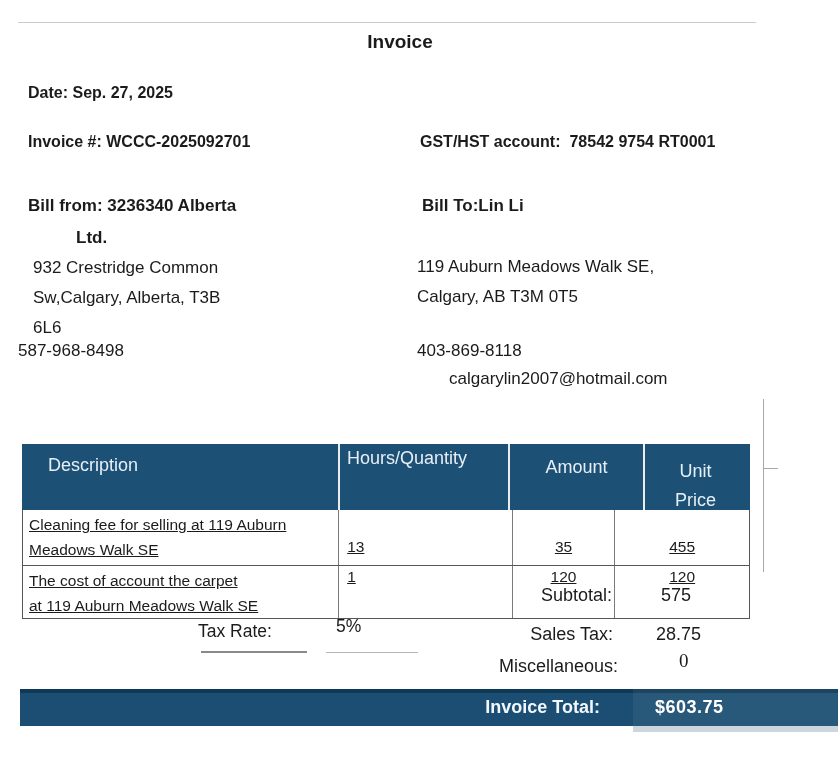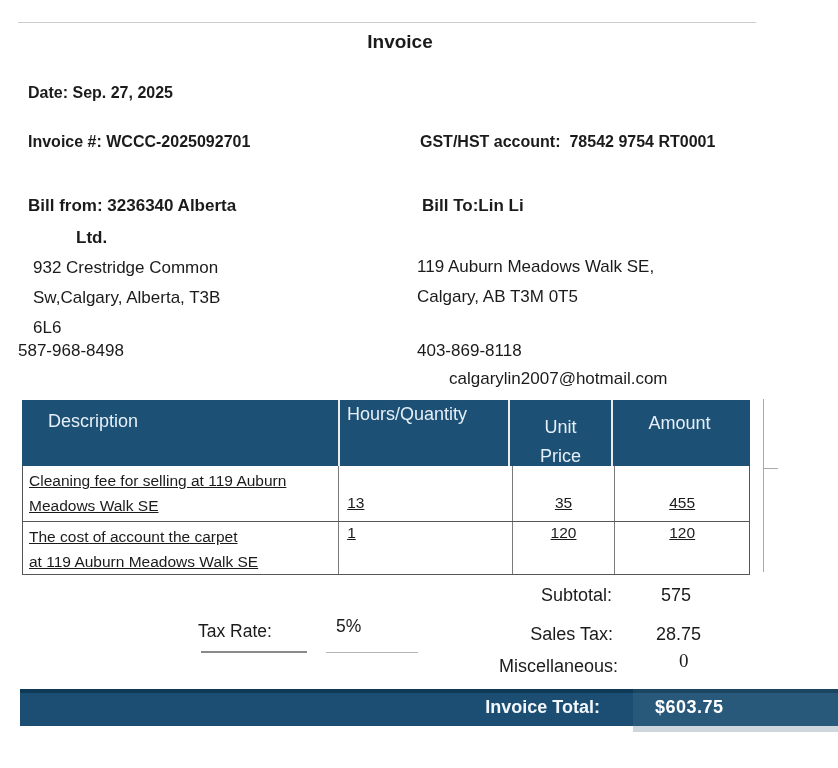--- a/index.html
+++ b/index.html
@@ -33,21 +33,21 @@
   .from-addr3 { left:33px; top:318px; }
   .from-phone { left:18px; top:341px; }
   .to-phone { left:417px; top:341px; }
   .from-email { left:18px; top:370px; }
   .to-email { left:417px; top:369px;margin-left:32px; }
 
   
   .tbl { left:22px; top:400px; width:728px; }
   .tbl * { box-sizing:border-box; }
   .tbl-head {
-    display:flex; height:66px; background:#1d5075; color:#e6eff7; font-size:18px;
+    display:flex; height:66px; background:#1d5075; color:#e6eff7; font-size:18px;margin-top:44px;
   }
   .hc { height:100%; }
   .hc-desc { width:316px; padding:11px 0 0 26px; }
   .hc-qty  { width:170px; padding:4px 0 0 7px; border-left:2px solid #ececec; }
   .hc-unit { width:103px; text-align:center; padding-top:13px; border-left:2px solid #ececec; line-height:29px; }
   .hc-amt  { width:135px; text-align:center; padding-top:13px; border-left:2px solid #ececec; }
 
   .tbl-body { border:1px solid #565656; border-top:none; }
   .trow { display:flex; font-size:15.5px;text-decoration:underline; }
   .trow-1 { height:55px; }
@@ -115,25 +115,25 @@
   <div class="abs to-heading b t17">Bill To:Lin Li</div>
   <div class="abs to-addr1 t17">119 Auburn Meadows Walk SE,</div>
   <div class="abs to-addr2 t17">Calgary, AB T3M 0T5</div>
   <div class="abs to-phone t17">403-869-8118</div>
   <div class="abs to-email t17">calgarylin2007@hotmail.com</div>
 
   <div class="abs tbl">
     <div class="tbl-head">
       <div class="hc hc-desc">Description</div>
       <div class="hc hc-qty">Hours/Quantity</div>
+      <div class="hc hc-amt">Amount</div>
       <div class="hc hc-unit">
         <span style="display:block">Unit</span>
         <span style="display:block">Price</span>
       </div>
-      <div class="hc hc-amt">Amount</div>
     </div>
     <div class="tbl-body">
       <div class="trow trow-1">
         <div class="c-desc">
           <span style="display:block">Cleaning fee for selling at 119 Auburn</span>
           <span style="display:block">Meadows Walk SE</span>
         </div>
         <div class="c-qty val">13</div>
         <div class="c-unit val">35</div>
         <div class="c-amt val">455</div>

